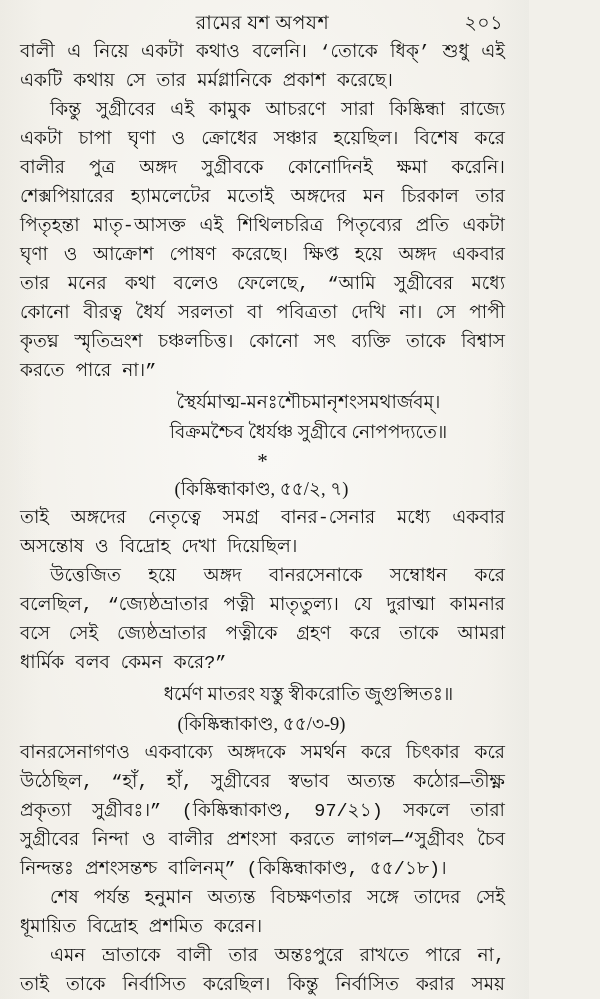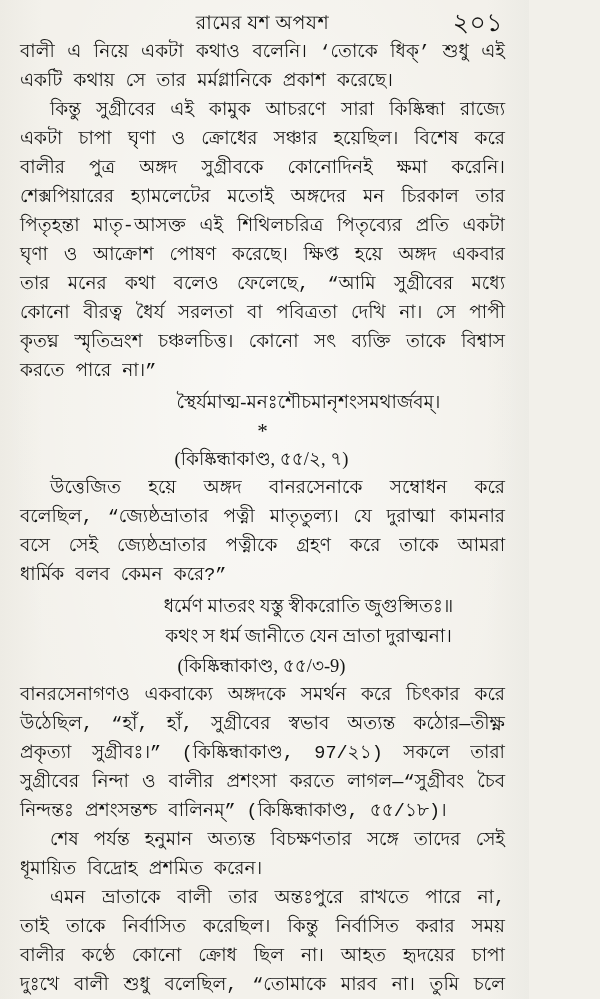--- a/index.html
+++ b/index.html
@@ -23,21 +23,21 @@
     position: relative;
     height: 30px;
     line-height: 30px;
     text-align: center;
     font-size: 19px;
     letter-spacing: 0.5px;
   }
   .page-number {
     position: absolute;
     right: 2px; top: 0;
-    font-size: 25px;
+    font-size: 19px;
   }
   .body-text { font-size: 18.5px; line-height: 29px; }
   p.para {
     margin: 0;
     text-align: justify;
     text-justify: inter-word;
     font-family: Liberation Mono, monospace;
   }
   p.para.indent { text-indent: 30px; }
   .verse {
@@ -67,33 +67,34 @@
   </div>
 
   <div class="body-text">
 
     <p class="para">বালী এ নিয়ে একটা কথাও বলেনি। ‘তোকে ধিক্‌’ শুধু এই একটি কথায় সে তার মর্মগ্লানিকে প্রকাশ করেছে।</p>
 
     <p class="para indent">কিন্তু সুগ্রীবের এই কামুক আচরণে সারা কিষ্কিন্ধা রাজ্যে একটা চাপা ঘৃণা ও ক্রোধের সঞ্চার হয়েছিল। বিশেষ করে বালীর পুত্র অঙ্গদ সুগ্রীবকে কোনোদিনই ক্ষমা করেনি। শেক্সপিয়ারের হ্যামলেটের মতোই অঙ্গদের মন চিরকাল তার পিতৃহন্তা মাতৃ-আসক্ত এই শিথিলচরিত্র পিতৃব্যের প্রতি একটা ঘৃণা ও আক্রোশ পোষণ করেছে। ক্ষিপ্ত হয়ে অঙ্গদ একবার তার মনের কথা বলেও ফেলেছে, “আমি সুগ্রীবের মধ্যে কোনো বীরত্ব ধৈর্য সরলতা বা পবিত্রতা দেখি না। সে পাপী কৃতঘ্ন স্মৃতিভ্রংশ চঞ্চলচিত্ত। কোনো সৎ ব্যক্তি তাকে বিশ্বাস করতে পারে না।”</p>
 
     <div class="verse">
       <div class="verse-line">স্থৈর্যমাত্ম-মনঃশৌচমানৃশংসমথার্জবম্‌।</div>
+      <div class="verse-line">বিক্রমশ্চৈব ধৈর্যঞ্চ সুগ্রীবে নোপপদ্যতে॥</div>
     </div>
 
     <div class="star-separator">*</div>
 
 
     <div class="citation">(কিষ্কিন্ধাকাণ্ড, ৫৫/২, ৭)</div>
 
+    <p class="para">তাই অঙ্গদের নেতৃত্বে সমগ্র বানর-সেনার মধ্যে একবার অসন্তোষ ও বিদ্রোহ দেখা দিয়েছিল।</p>
 
     <p class="para indent">উত্তেজিত হয়ে অঙ্গদ বানরসেনাকে সম্বোধন করে বলেছিল, “জ্যেষ্ঠভ্রাতার পত্নী মাতৃতুল্য। যে দুরাত্মা কামনার বসে সেই জ্যেষ্ঠভ্রাতার পত্নীকে গ্রহণ করে তাকে আমরা ধার্মিক বলব কেমন করে?”</p>
 
     <div class="verse">
       <div class="verse-line">ধর্মেণ মাতরং যস্তু স্বীকরোতি জুগুপ্সিতঃ॥</div>
-      <div class="verse-line">কথং স ধর্ম জানীতে যেন ভ্রাতা দুরাত্মনা।</div>
     </div>
 
     <div class="citation">(কিষ্কিন্ধাকাণ্ড, ৫৫/৩-9)</div>
 
     <p class="para">বানরসেনাগণও একবাক্যে অঙ্গদকে সমর্থন করে চিৎকার করে উঠেছিল, “হাঁ, হাঁ, সুগ্রীবের স্বভাব অত্যন্ত কঠোর—তীক্ষ্ণ প্রকৃত্যা সুগ্রীবঃ।” (কিষ্কিন্ধাকাণ্ড, 97/২১) সকলে তারা সুগ্রীবের নিন্দা ও বালীর প্রশংসা করতে লাগল—“সুগ্রীবং চৈব নিন্দন্তঃ প্রশংসন্তশ্চ বালিনম্‌” (কিষ্কিন্ধাকাণ্ড, ৫৫/১৮)।</p>
 
     <p class="para indent">শেষ পর্যন্ত হনুমান অত্যন্ত বিচক্ষণতার সঙ্গে তাদের সেই ধূমায়িত বিদ্রোহ প্রশমিত করেন।</p>
 
     <p class="para indent">এমন ভ্রাতাকে বালী তার অন্তঃপুরে রাখতে পারে না, তাই তাকে নির্বাসিত করেছিল। কিন্তু নির্বাসিত করার সময় বালীর কণ্ঠে কোনো ক্রোধ ছিল না। আহত হৃদয়ের চাপা দুঃখে বালী শুধু বলেছিল, “তোমাকে মারব না। তুমি চলে যাও। ন ত্বাং জিঘাংসামি চরেতি।”...(কিষ্কিন্ধাকাণ্ড, ২৪/৮) সেই সঙ্গে হয়তো সুগ্রীবকে উপযুক্ত মর্মপীড়া দেওয়ার জন্যই বালী সাময়িক ক্ষোভে উত্তেজনায় রুমাকে রাজপ্রাসাদে রেখে দিয়েছিল। কিন্তু রুমার প্রতি বালীর যে কোনো লালসা বা হীনপ্রবৃত্তি ছিল এমন পরিচয় কোথাও পাওয়া যায় না।</p>
 

